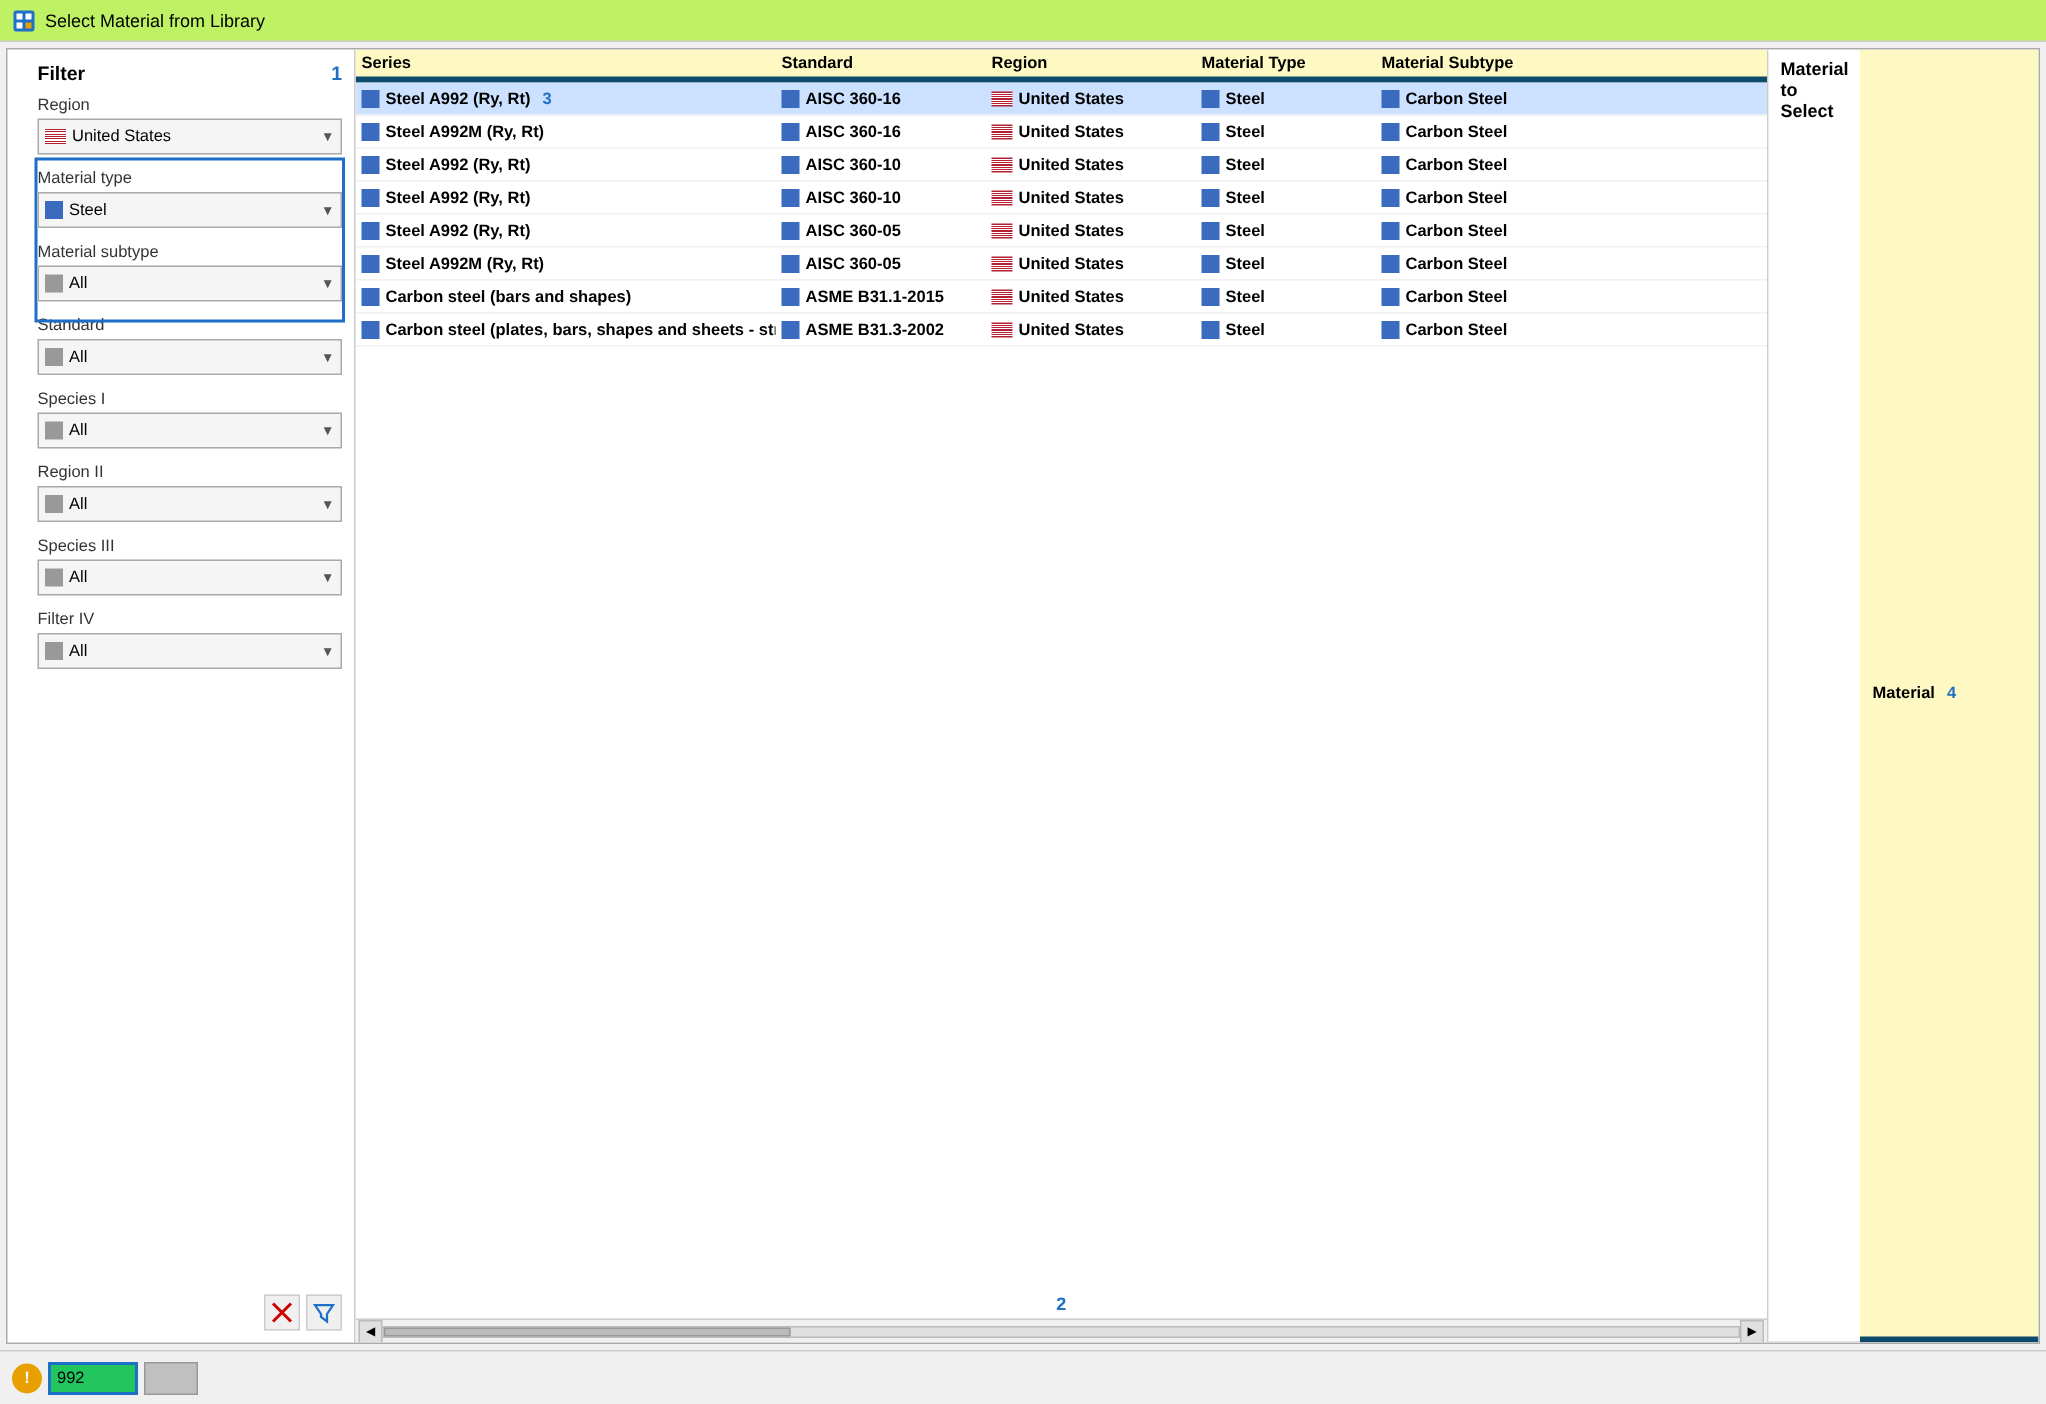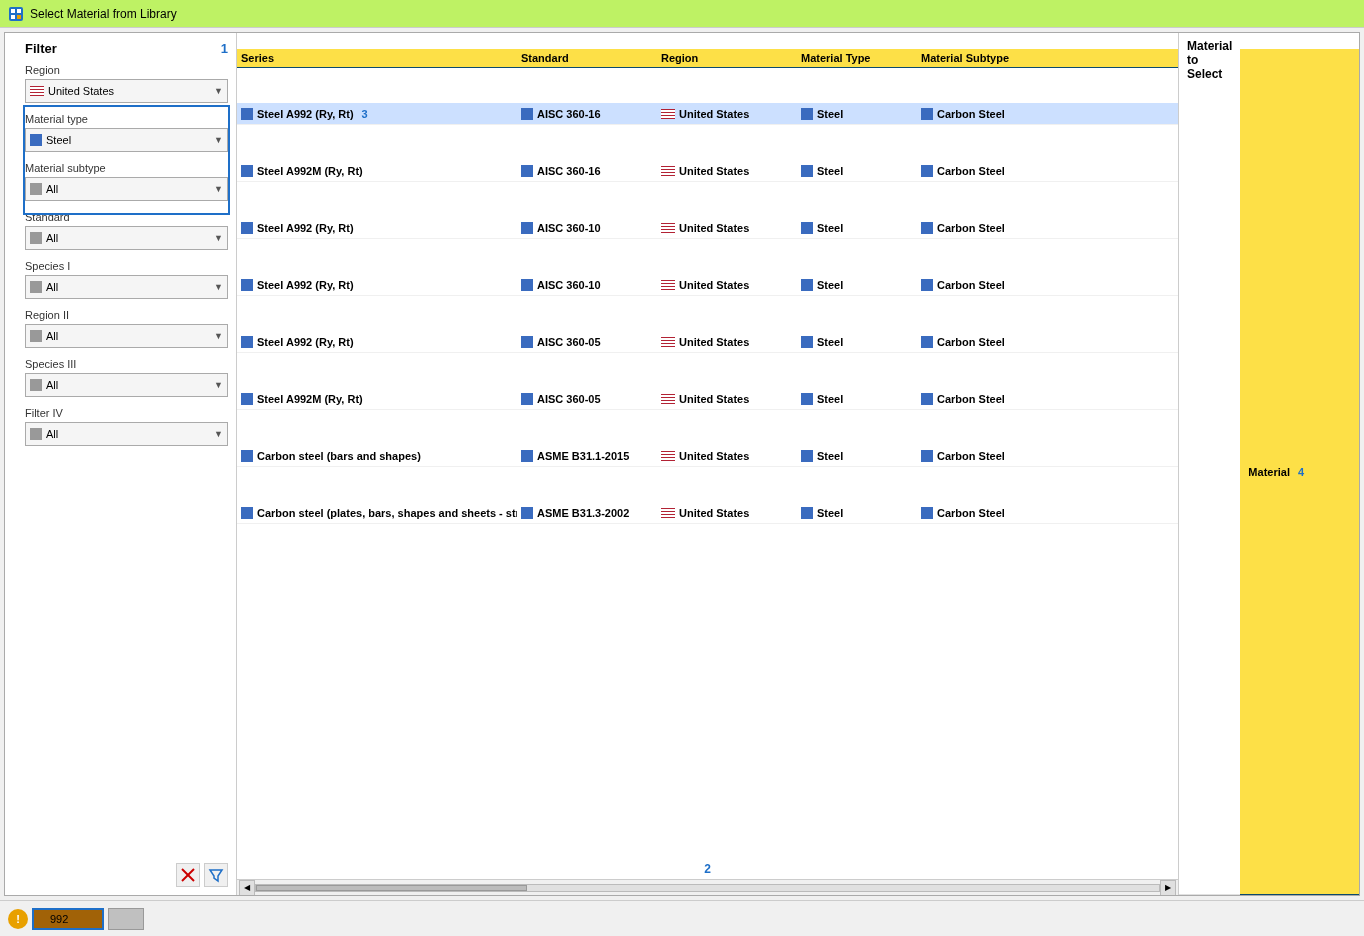--- a/index.html
+++ b/index.html
@@ -176,42 +176,40 @@
     }
     .panel-header {
       font-weight: bold;
       font-size: 12px;
       padding: 6px 8px;
       background: #fff;
       border-bottom: 1px solid #e0e0e0;
     }
     .table-header {
       display: flex;
-      background: #fde047;
-      border-bottom: 1px solid #0c4a6e;
+      background: #fef9c3;
+      border-bottom: 4px solid #0c4a6e;
       padding: 3px 0;
-      margin-top: 16px;
     }
     .col-series { width: 280px; min-width: 280px; padding: 0 8px; font-size: 11px; font-weight: bold; }
     .col-standard { width: 140px; min-width: 140px; padding: 0 8px; font-size: 11px; font-weight: bold; }
     .col-region { width: 140px; min-width: 140px; padding: 0 8px; font-size: 11px; font-weight: bold; }
     .col-mattype { width: 120px; min-width: 120px; padding: 0 8px; font-size: 11px; font-weight: bold; }
     .col-matsub { width: 140px; min-width: 140px; padding: 0 8px; font-size: 11px; font-weight: bold; }
     .table-body {
       flex: 1;
       overflow-y: auto;
       overflow-x: auto;
     }
     .table-row {
       display: flex;
       align-items: center;
       height: 22px;
       border-bottom: 1px solid #f0f0f0;
       cursor: pointer;
-      margin-top: 35px;
     }
     .table-row.selected {
       background: #cce0ff;
     }
     .cell {
       display: flex;
       align-items: center;
       gap: 4px;
       padding: 0 4px;
       font-size: 11px;
@@ -297,24 +295,24 @@
       font-weight: bold;
       position: absolute;
       left: 50%;
       transform: translateX(-50%);
       top: -14px;
       font-size: 12px;
     }
     .bottom-input {
       height: 22px;
       border: 2px solid #1e6fc8;
-      padding: 0 16px;
+      padding: 0 4px;
       font-size: 11px;
-      width: 72px;
-      background: #a16207;
+      width: 60px;
+      background: #22c55e;
     }
     .bottom-gray-btn {
       height: 22px;
       background: #c0c0c0;
       border: 1px solid #999;
       width: 36px;
       cursor: pointer;
     }
     .exclamation-icon {
       width: 20px;

